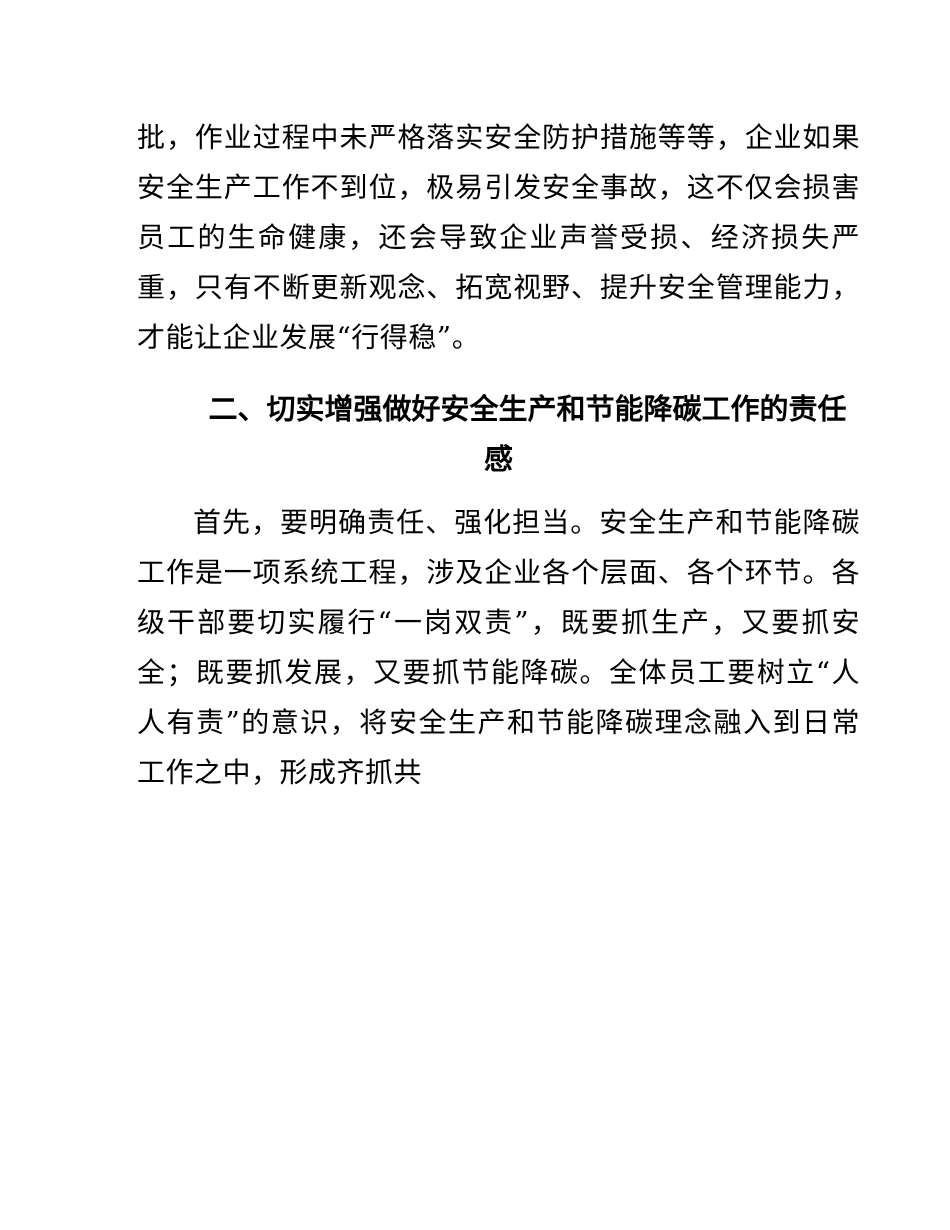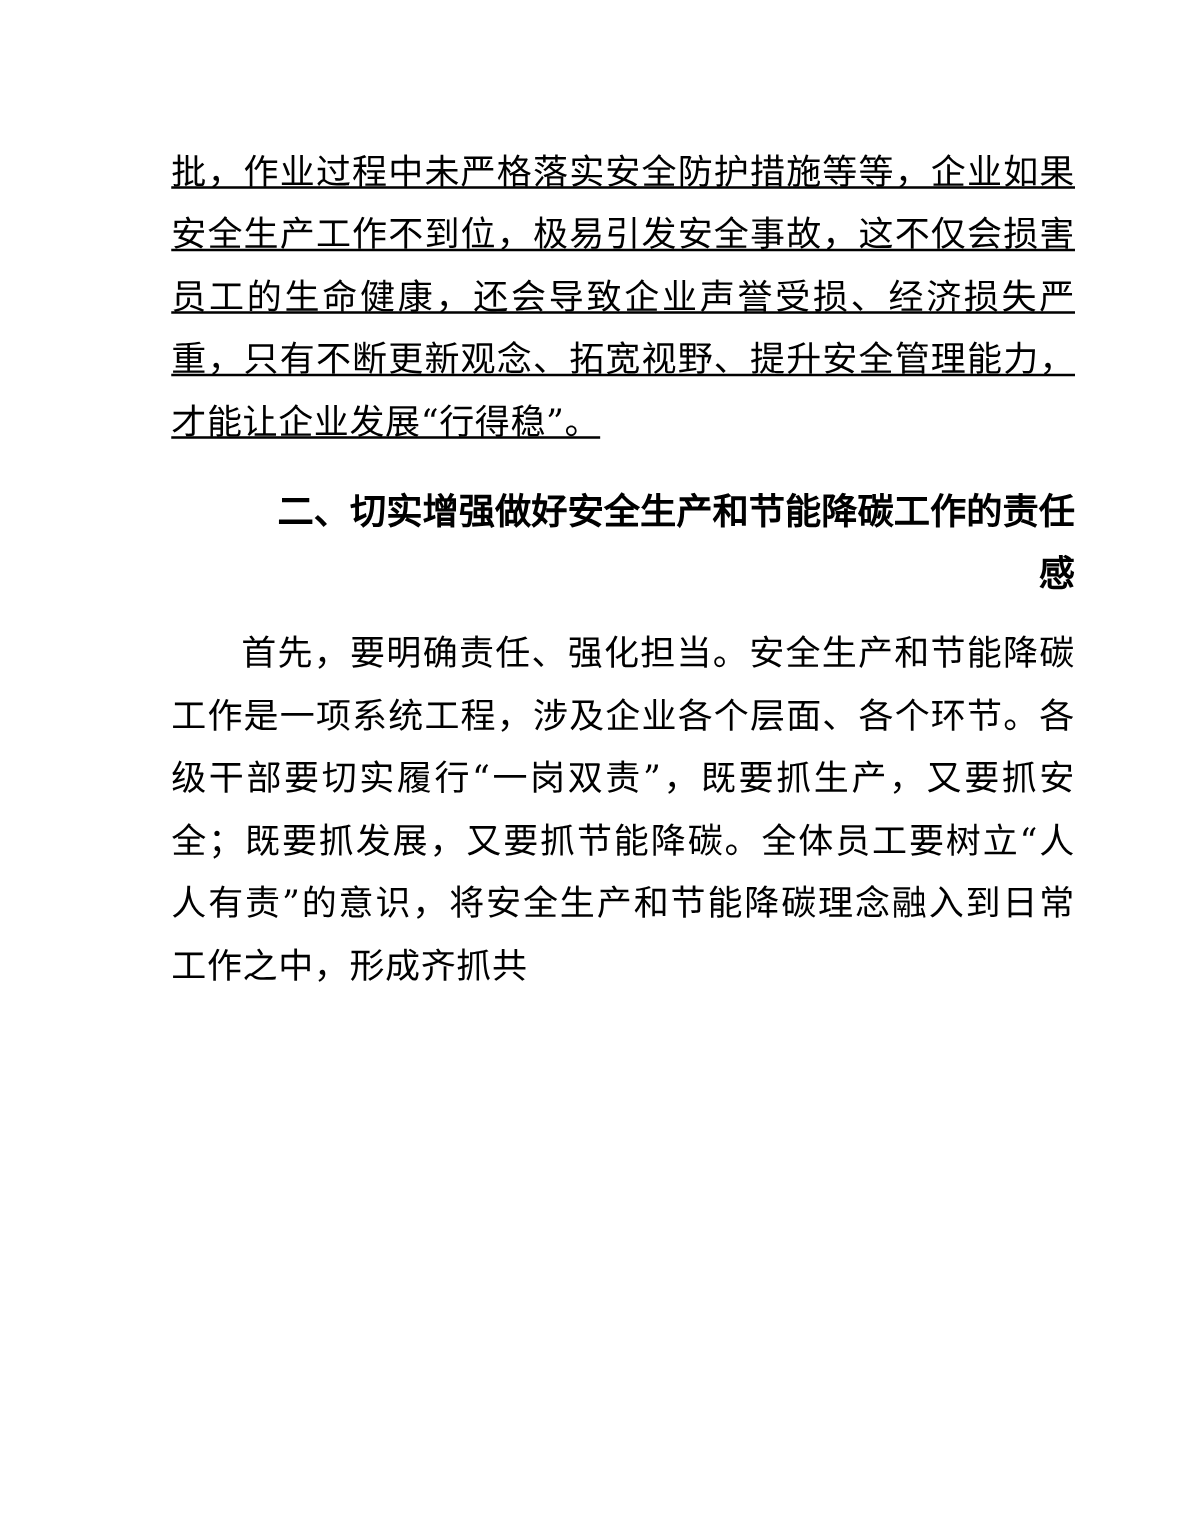--- a/index.html
+++ b/index.html
@@ -25,29 +25,28 @@
     text-align: justify;
     letter-spacing: 0.5px;
     margin: 0 0 21px 0;
     color: #000000;
   }
   .indent {
     text-indent: 2em;
   }
   .no-indent {
     text-indent: 0;
-    text-decoration: underline;
   }
   .heading {
     font-family: "DejaVu Sans", "Liberation Sans", sans-serif;
     font-size: 29px;
     font-weight: 700;
     line-height: 50px;
     text-indent: 2em;
-    text-align: right;
+    text-align: center;
     margin: 0 0 14px 0;
     color: #000000;
   }
 </style>
 </head>
 <body>
 
 <div class="page">
   <p class="para no-indent">批，作业过程中未严格落实安全防护措施等等，企业如果安全生产工作不到位，极易引发安全事故，这不仅会损害员工的生命健康，还会导致企业声誉受损、经济损失严重，只有不断更新观念、拓宽视野、提升安全管理能力，才能让企业发展“行得稳”。</p>
 

